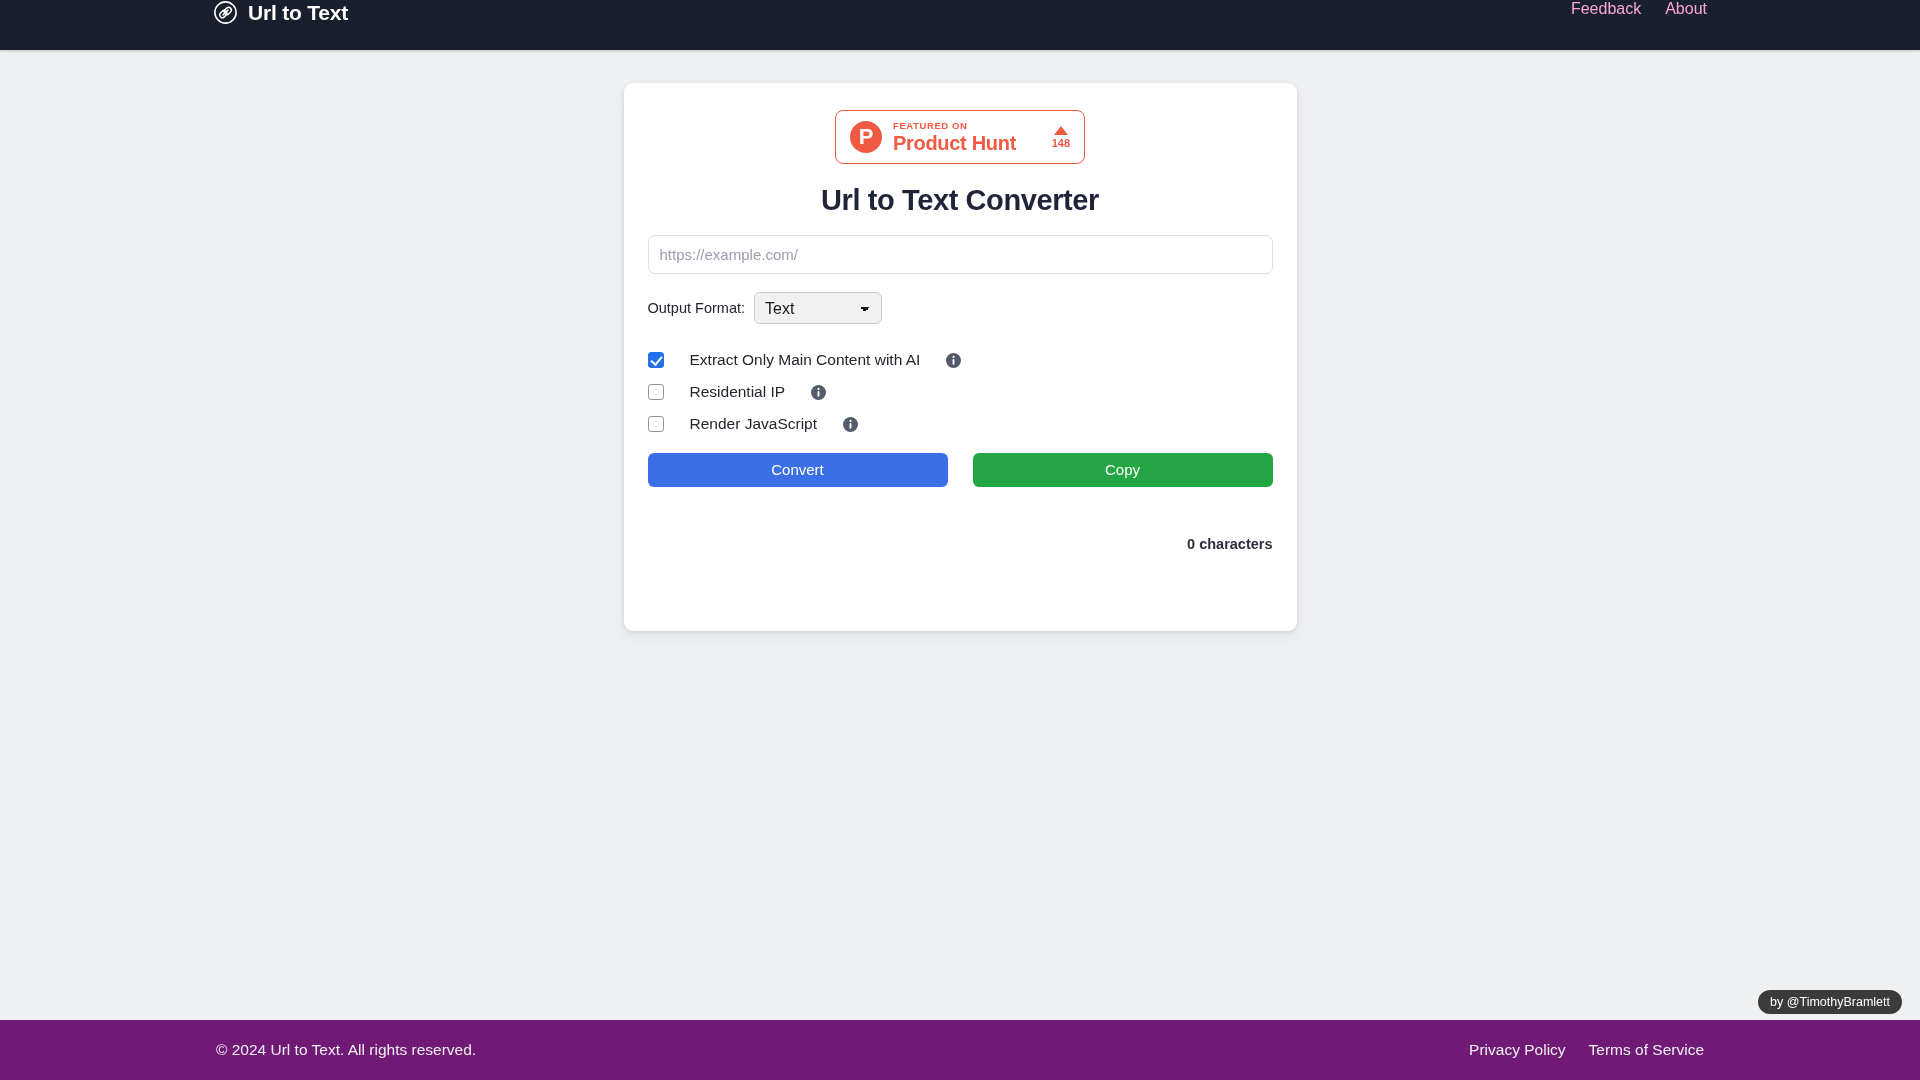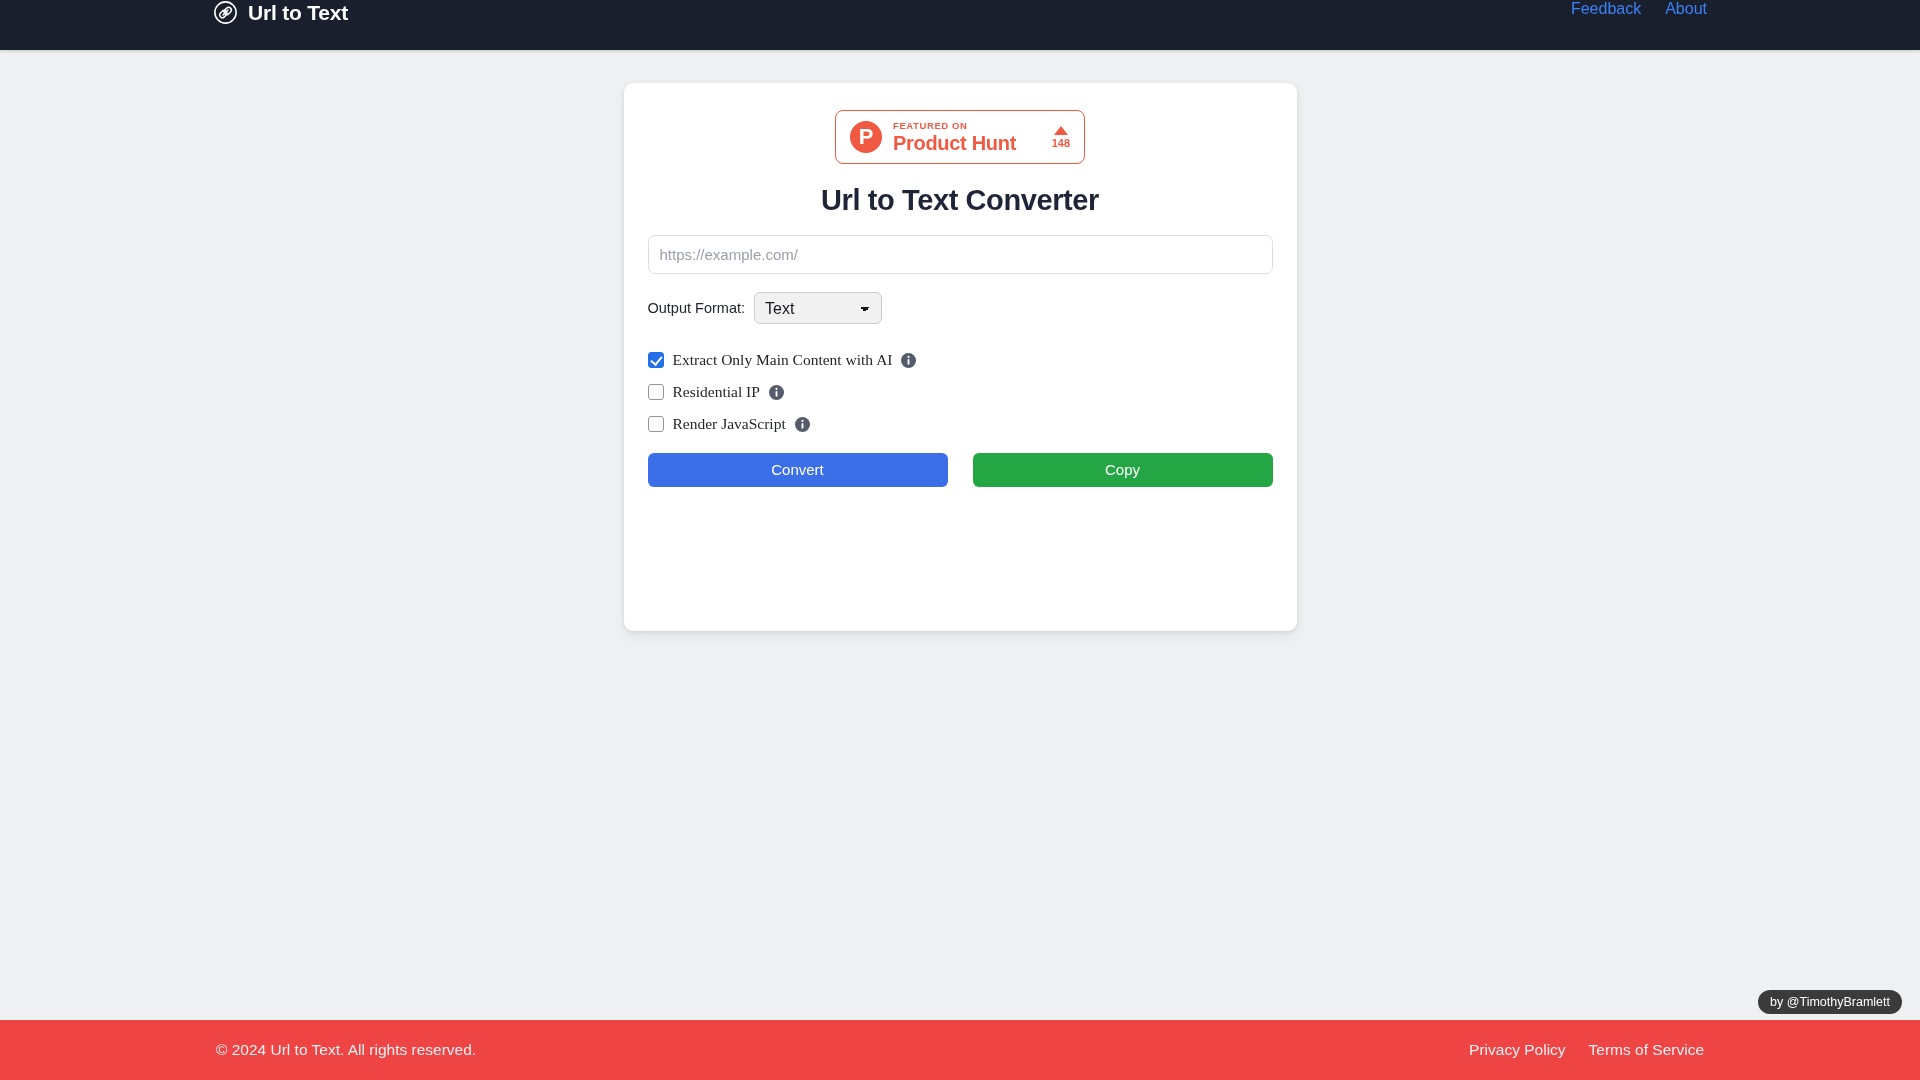--- a/index.html
+++ b/index.html
@@ -44,21 +44,21 @@
     font-weight: bold;
     letter-spacing: -0.2px;
     white-space: nowrap;
   }
   .nav {
     display: flex;
     align-items: center;
     gap: 24px;
   }
   .nav a {
-    color: #3b82f6;
+    color: #f9a8d4;
     font-size: 16px;
     text-decoration: none;
     white-space: nowrap;
   }
 
   
   .stage {
     position: relative;
     padding-top: 33px;
   }
@@ -199,23 +199,22 @@
       calc(100% - 11px) 14px;
     background-size: 5px 5px, 5px 5px;
     background-repeat: no-repeat;
   }
 
   
   .options { margin-top: 20px; }
   .opt-row {
     display: flex;
     align-items: center;
-    gap: 9px;
+    gap: 26px;
     height: 32px;
-    font-family: Liberation Serif, serif;
   }
   .cbox {
     width: 16px; height: 16px;
     border-radius: 3px;
     flex: none;
     cursor: pointer;
     position: relative;
     border: 1.5px solid #93979f;
     background: #ffffff;
   }
@@ -302,21 +301,21 @@
     white-space: nowrap;
     cursor: pointer;
     text-decoration: none;
   }
 
   
   .footer {
     position: absolute;
     left: 0; right: 0; bottom: 0;
     height: 60px;
-    background: #ef4444;
+    background: #701a75;
     display: flex;
     align-items: center;
     justify-content: space-between;
     padding: 4px 216px;
   }
   .footer-copy {
     color: #eef0f4;
     font-size: 15.5px;
     white-space: nowrap;
   }
@@ -420,20 +419,23 @@
       </div>
 
     </div>
 
     <div class="actions">
       <button class="btn btn-convert">Convert</button>
       <button class="btn btn-copy">Copy</button>
     </div>
 
 
+    <div class="char-count-row">
+      <span class="char-count">0 characters</span>
+    </div>
 
   </div>
 </div>
 
 <a href="#" class="maker-badge">by @TimothyBramlett</a>
 
 <div class="footer">
   <span class="footer-copy">© 2024 Url to Text. All rights reserved.</span>
   <div class="footer-links">
     <a href="#">Privacy Policy</a>

